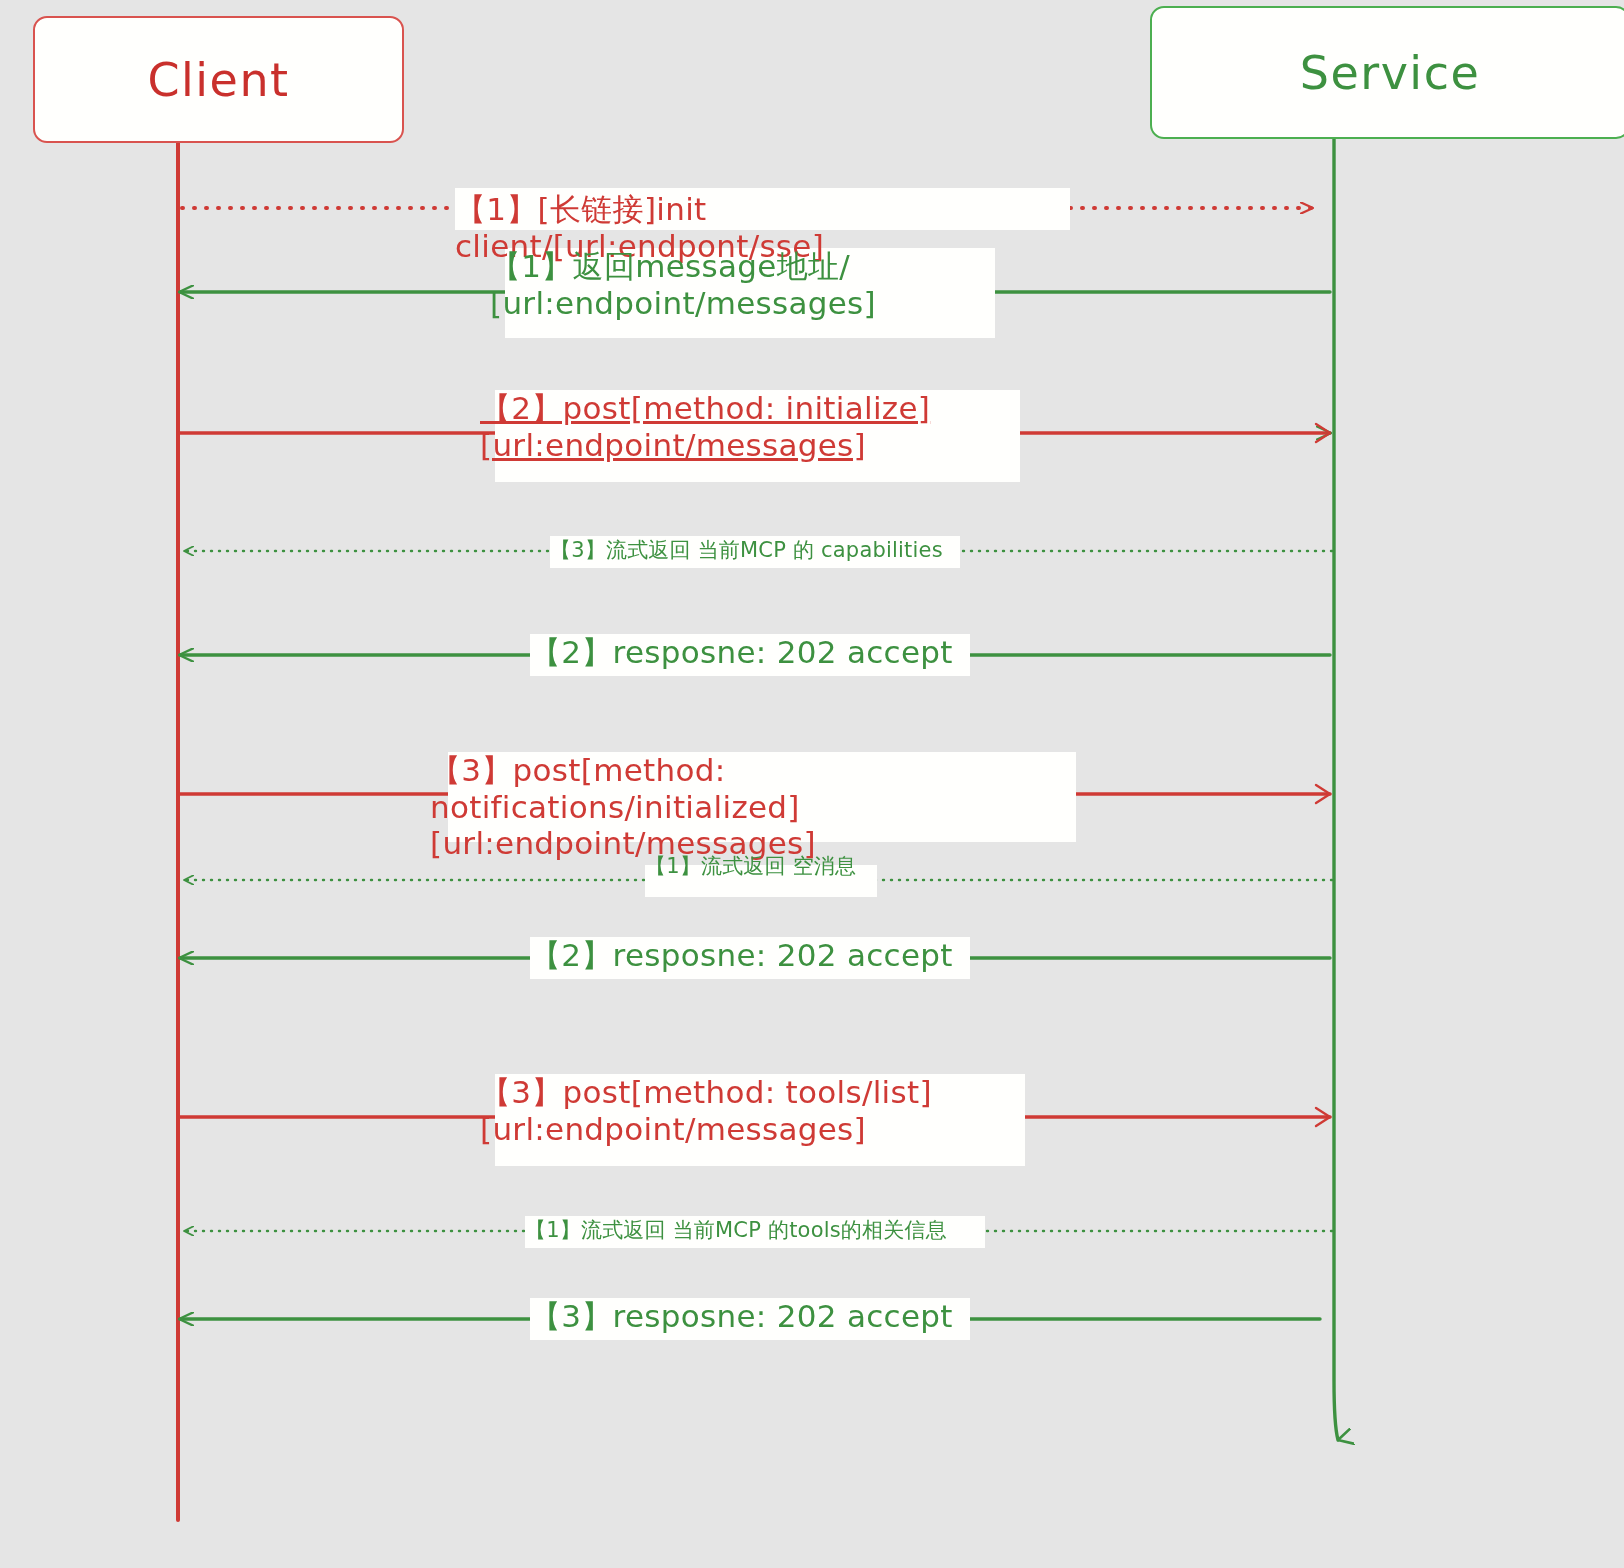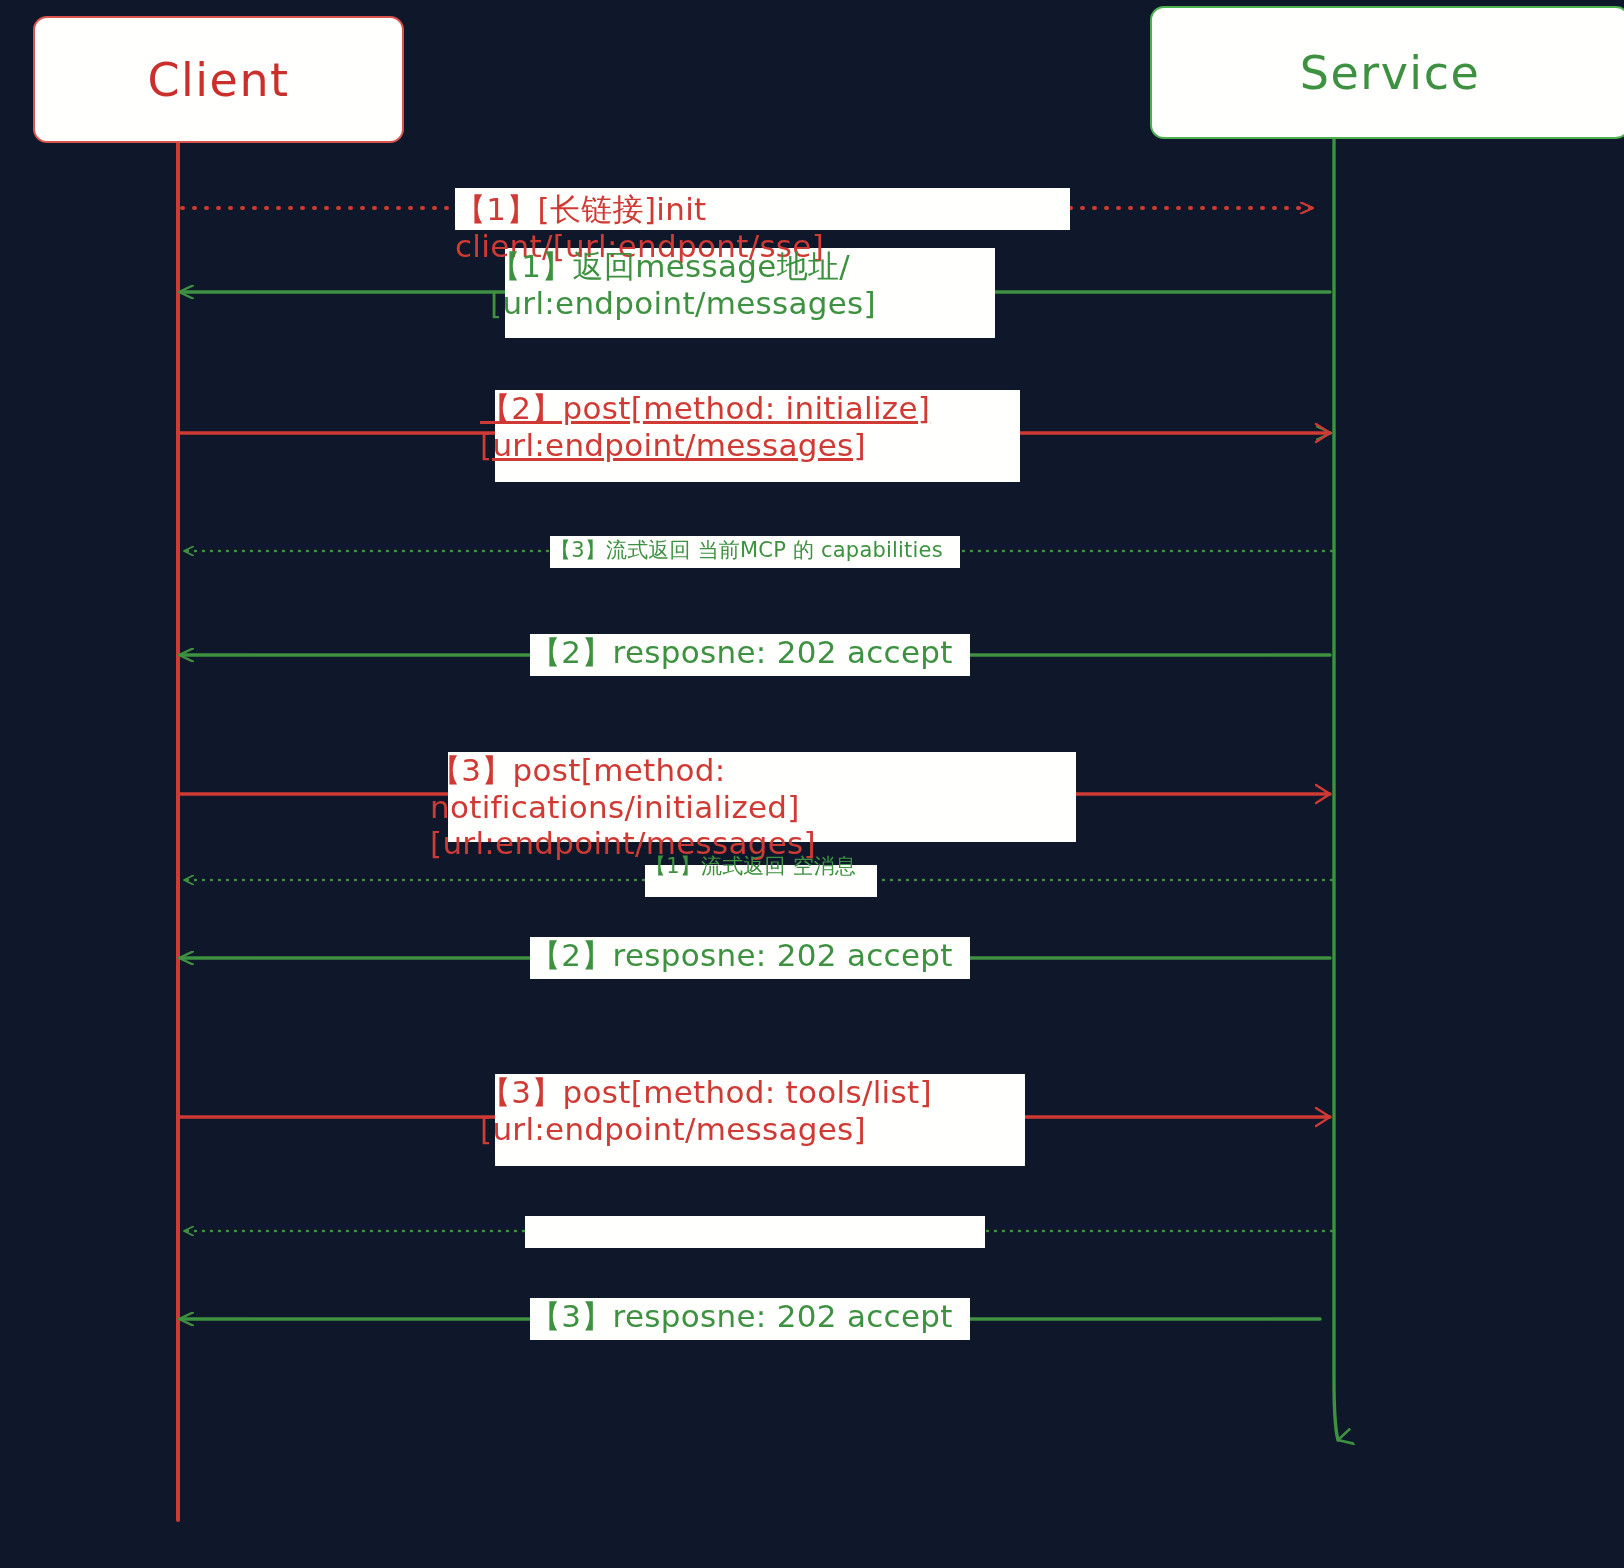--- a/index.html
+++ b/index.html
@@ -7,21 +7,21 @@
     padding: 0;
     background: #fffffe;
   }
   body {
     font-family: "DejaVu Sans", "Liberation Sans", sans-serif;
   }
   #canvas {
     position: relative;
     width: 1624px;
     height: 1568px;
-    background: #0f172a;
+    background: #e5e5e5;
     overflow: hidden;
   }
   svg.layer {
     position: absolute;
     left: 0;
     top: 0;
     width: 1624px;
     height: 1568px;
   }
   .actor-box {
@@ -162,16 +162,17 @@
   <div class="msg-label red big" style="left:430px; top:752px; width:665px;">【3】post[method: notifications/initialized]
 [url:endpoint/messages]</div>
 
   <div class="msg-label green small" style="left:645px; top:854px; width:232px;">【1】流式返回 空消息</div>
 
   <div class="msg-label green big" style="left:530px; top:937px; width:440px;">【2】resposne: 202 accept</div>
 
   <div class="msg-label red big" style="left:480px; top:1074px; width:555px;">【3】post[method: tools/list]
 [url:endpoint/messages]</div>
 
+  <div class="msg-label green small" style="left:525px; top:1218px; width:460px;">【1】流式返回 当前MCP 的tools的相关信息</div>
 
   <div class="msg-label green big" style="left:530px; top:1298px; width:440px;">【3】resposne: 202 accept</div>
 
 </div>
 
 </body></html>

